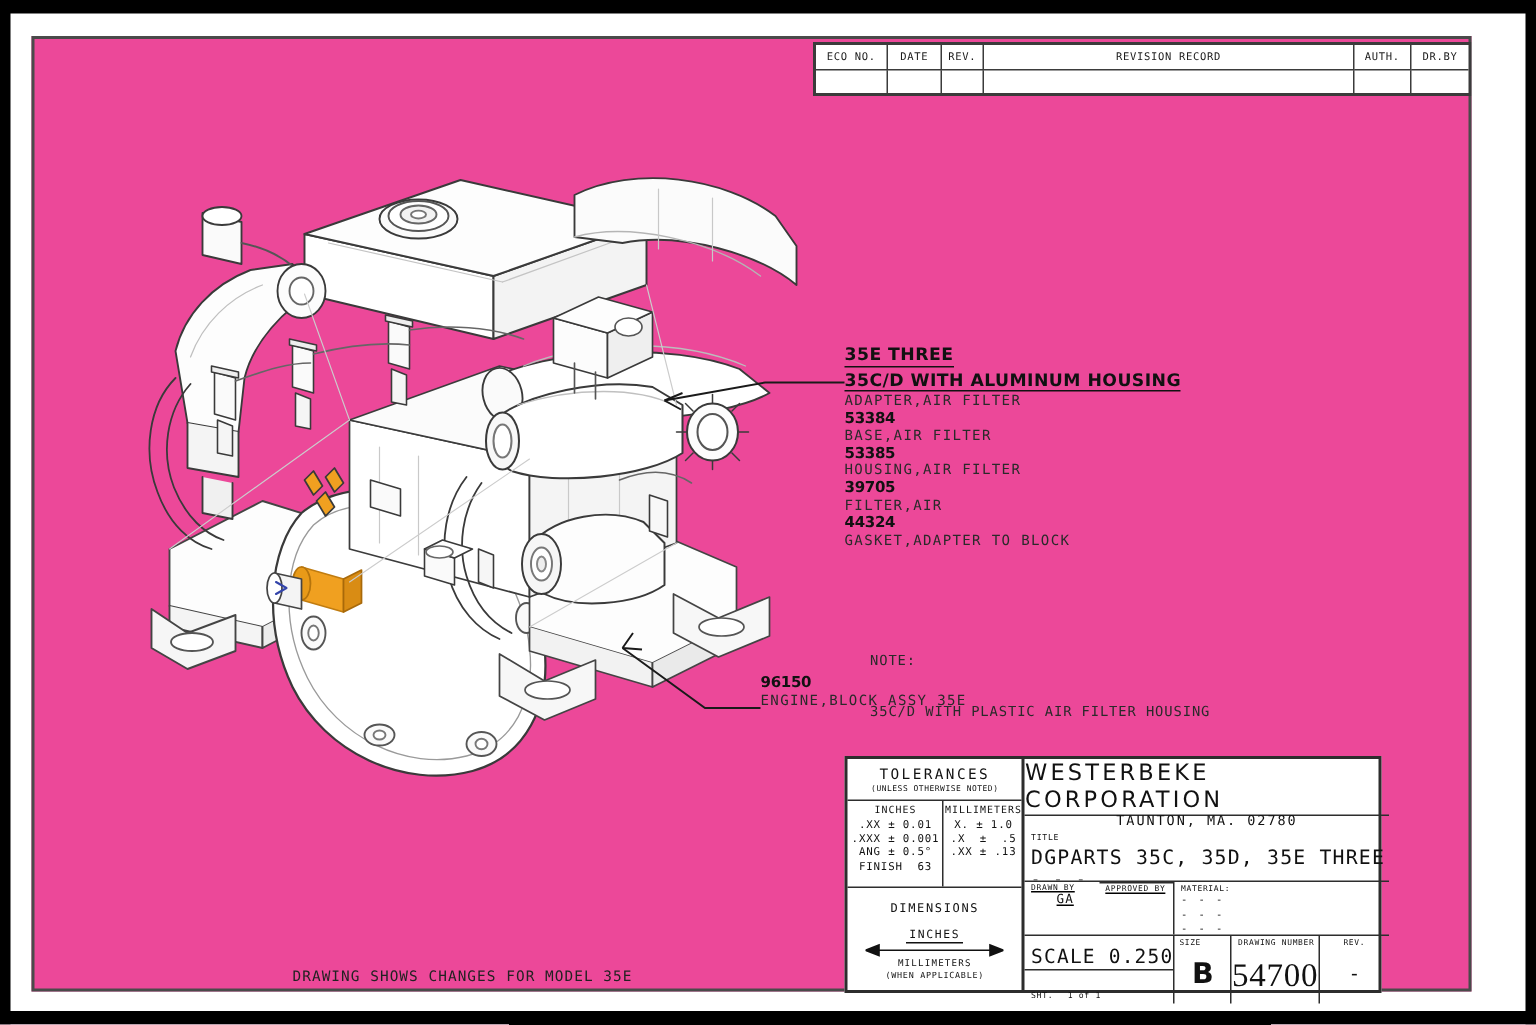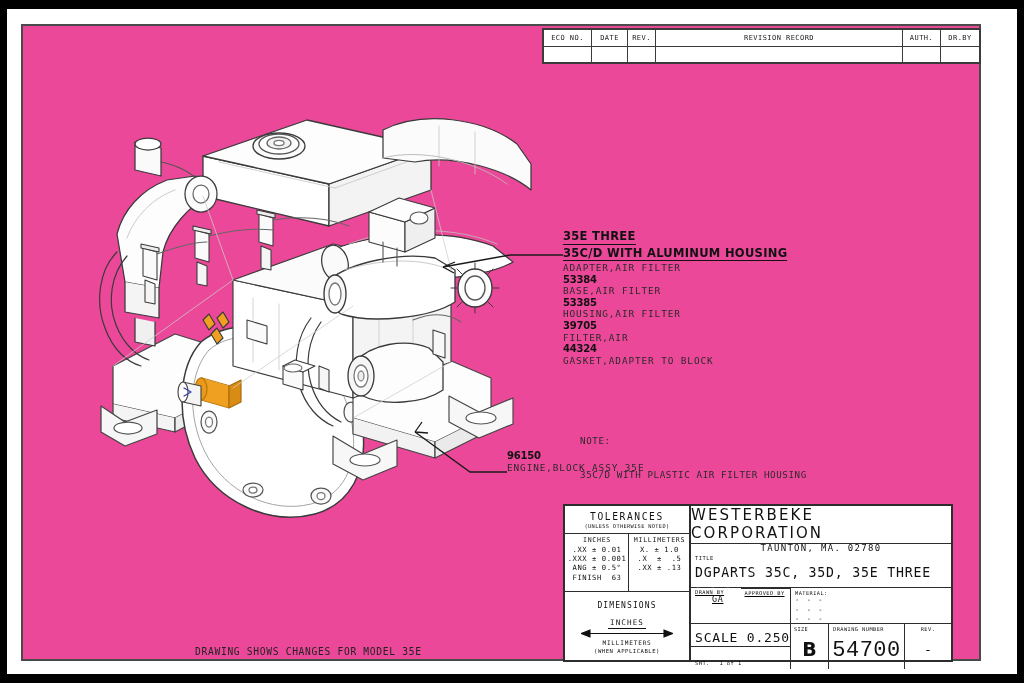--- a/index.html
+++ b/index.html
@@ -113,21 +113,21 @@
   #sheet-note {
     position: absolute; left: 172px; top: 595px;
     font-family: "DejaVu Sans Mono", monospace;
     font-size: 9.6px; letter-spacing: .7px; line-height: 12.5px;
     color: #222; white-space: pre;
   }
 
   
   #title-block {
     position: absolute; left: 540px; top: 478px;
-    width: 390px; height: 158px;
+    width: 358px; height: 158px;
     border: 2px solid #2d2d2d; background: #fff;
     display: flex; font-family: "DejaVu Sans Mono", monospace;
   }
   .tb-left { width: 126px; border-right: 2px solid #2d2d2d;
     display: flex; flex-direction: column; }
   .tb-right { flex: 1; display: flex; flex-direction: column; }
 
   .tol-head {
     height: 28px; border-bottom: 1.5px solid #2d2d2d;
     display: flex; flex-direction: column;
@@ -201,21 +201,21 @@
   .bc-scale .shl { font-size: 5.4px; letter-spacing: .45px; color: #111; }
   .bc-size .szl { position: absolute; font-size: 5.2px; letter-spacing: .4px;
     color: #111; top: 2px; left: 3px; }
   .bc-size { position: relative; }
   .bc-size .szv { font-size: 19px; font-weight: bold; color: #111;
     font-family: "DejaVu Sans", sans-serif; margin-top: 4px; }
   .bc-dwg { position: relative; align-items: center; justify-content: center; }
   .bc-dwg .dl { position: absolute; top: 2px; left: 4px;
     font-size: 5.3px; letter-spacing: .45px; color: #111; }
   .bc-dwg .dv { font-size: 22px; letter-spacing: .5px; color: #111;
-    font-family: Liberation Mono, monospace; margin-top: 7px; text-align: left; }
+    font-family: Liberation Serif, serif; margin-top: 7px; text-align: left; }
   .bc-rev { position: relative; align-items: center; justify-content: center; }
   .bc-rev .rl { position: absolute; top: 2px; left: 50%; transform: translateX(-50%);
     font-size: 5.3px; letter-spacing: .45px; color: #111; }
   .bc-rev .rv { font-size: 13px; color: #111; margin-top: 6px; }
 
   
   #engine-drawing { position: absolute; left: 60px; top: 40px;
     width: 470px; height: 470px; }
 
   

